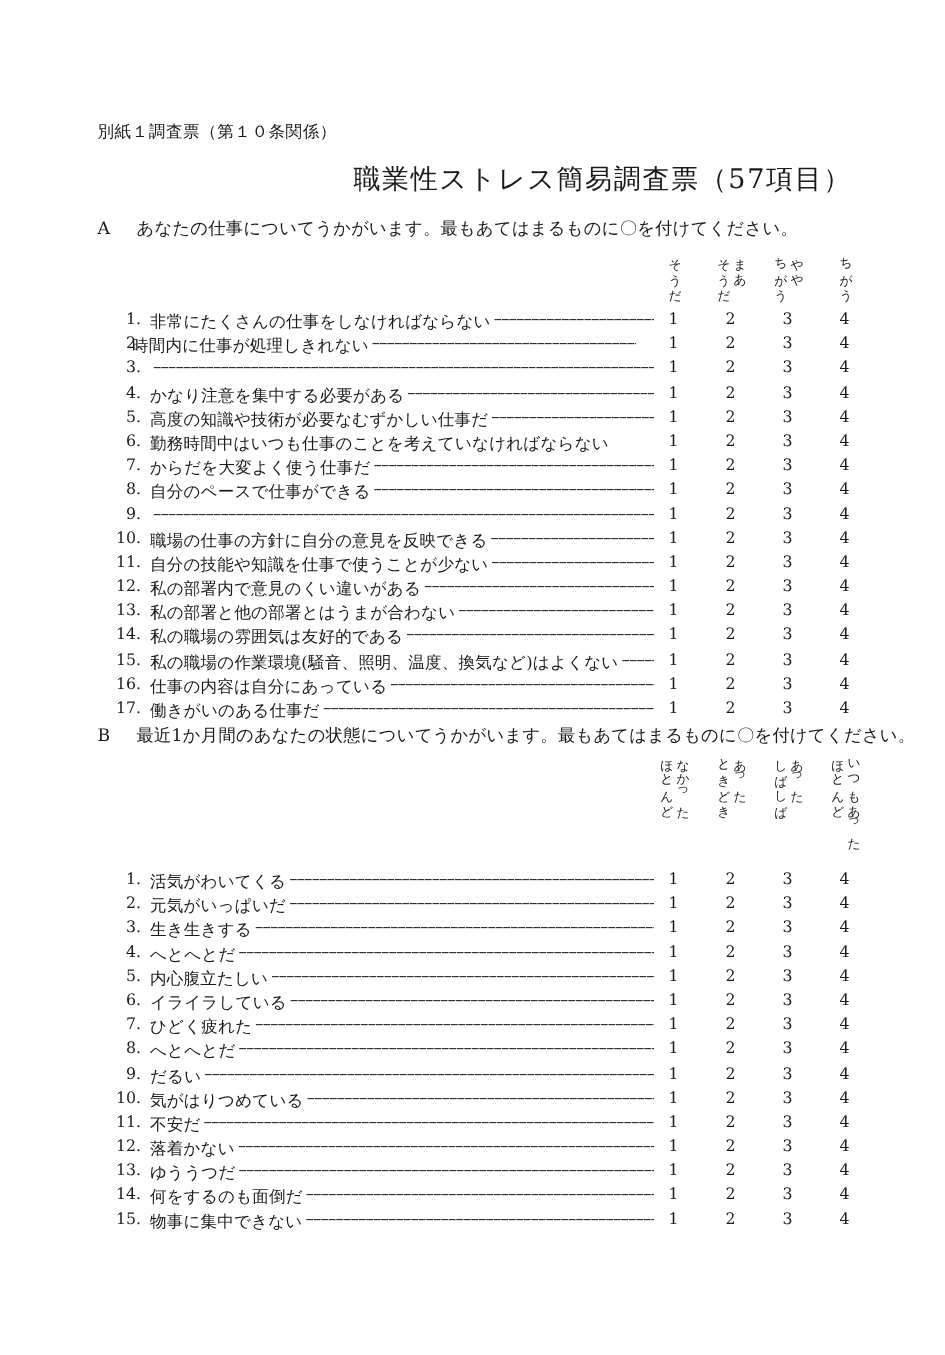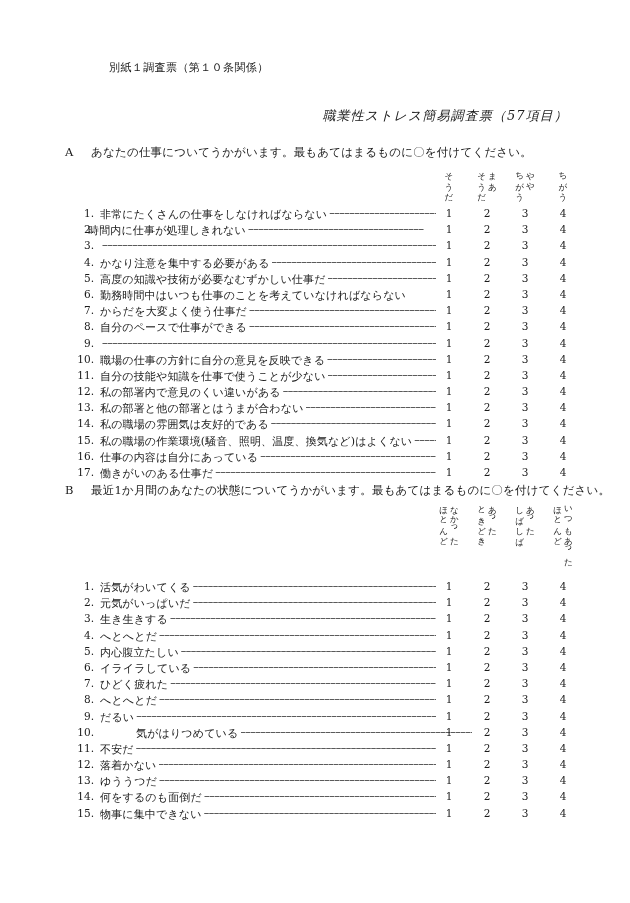--- a/index.html
+++ b/index.html
@@ -17,34 +17,32 @@
   }
   .page {
     position: absolute;
     inset: 0;
   }
 
   
   .doc-ref {
     position: absolute;
     left: 65px;
-    top: 60px;
+    top: 80px;
     font-size: 11px;
     letter-spacing: 0.4px;
     white-space: nowrap;
-    margin-left: 44px;
   }
   .doc-title {
     position: absolute;
     right: 62px;
     top: 107px;
-    font-size: 13px;
+    font-size: 18px;
     letter-spacing: 1.1px;
     white-space: nowrap;
-    font-style: italic;
   }
 
   
   .section-head {
     position: absolute;
     font-size: 11.5px;
     letter-spacing: 0.2px;
     white-space: nowrap;
   }
   .section-head .sec-letter {
@@ -461,21 +459,21 @@
             <span class="qtext">だるい</span>
             <span class="leader">––––––––––––––––––––––––––––––––––––––––––––––––––––––––––––––––––––––––––––––––––––––––––</span>
           </div>
           <span class="opt" style="left: 442px;">1</span>
           <span class="opt" style="left: 480px;">2</span>
           <span class="opt" style="left: 518px;">3</span>
           <span class="opt" style="left: 556px;">4</span>
         </div>
         <div class="qrow" style="height: 16.2px;">
           <span class="qnum" style="left: 72px;">10.</span>
-          <div class="qtext-wrap" style="left: 100px; width: 336px; margin-left: 36px;">
+          <div class="qtext-wrap" style="left: 100px; width: 336px;">
             <span class="qtext">気がはりつめている</span>
             <span class="leader">––––––––––––––––––––––––––––––––––––––––––––––––––––––––––––––––––––––––––––––––––––––––––</span>
           </div>
           <span class="opt" style="left: 442px;">1</span>
           <span class="opt" style="left: 480px;">2</span>
           <span class="opt" style="left: 518px;">3</span>
           <span class="opt" style="left: 556px;">4</span>
         </div>
         <div class="qrow" style="height: 16.2px;">
           <span class="qnum" style="left: 72px;">11.</span>

